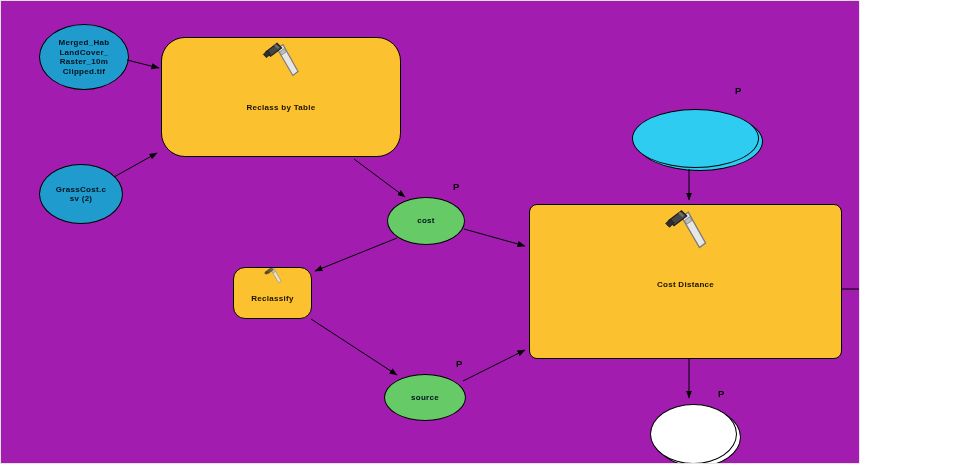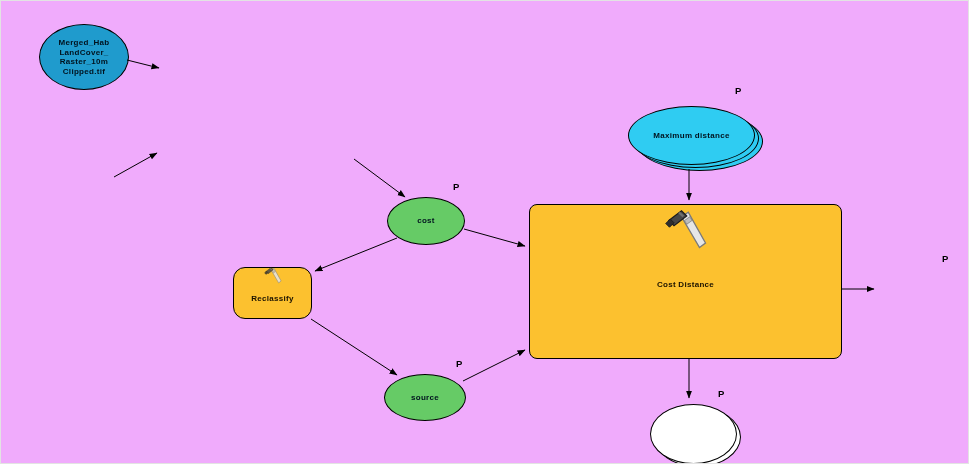--- a/index.html
+++ b/index.html
@@ -1,19 +1,19 @@
 <!DOCTYPE html>
 <html style="--input-blue: #1f9bcd; --param-cyan: #2fccf2; --derived-green: #66cb66; --tool-yellow: #fcc12f; --output-white: #ffffff;"><head>
 <meta charset="utf-8">
 <style>
   html,body{margin:0;padding:0;background:#fff;}
   #canvas{
     position:relative;
-    width:969px;height:464px;
-    background:#f0abfc;
+    width:860px;height:464px;
+    background:#a21caf;
     border:1px solid #e3e3e3;
     box-sizing:border-box;
     font-family:"Liberation Sans", sans-serif;
     overflow:hidden;
   }
   .node{
     position:absolute;
     display:flex;align-items:center;justify-content:center;
     text-align:center;
     font-weight:bold;
@@ -102,43 +102,50 @@
 
 <div id="canvas">
 
   <div class="node ellipse node-input" id="n-merged">
     <span class="label">Merged_Hab
 LandCover_
 Raster_10m
 Clipped.tif</span>
   </div>
 
+  <div class="node ellipse node-input" id="n-grasscost">
+    <span class="label">GrassCost.c
+sv (2)</span>
+  </div>
 
+  <div class="node tool" id="n-reclass-table">
+    <svg class="tool-hammer" viewBox="0 0 32 32">
+        <use href="#hammer-glyph"></use>
+      </svg>
+    <span class="label">Reclass by Table</span>
+  </div>
 
   <div class="node ellipse node-derived" id="n-cost">
     <span class="label">cost</span>
   </div>
 
   <div class="node tool" id="n-reclassify">
     <svg class="tool-hammer" viewBox="0 0 32 32">
         <use href="#hammer-glyph"></use>
       </svg>
     <span class="label">Reclassify</span>
   </div>
 
   <div class="node ellipse node-derived" id="n-source">
     <span class="label">source</span>
   </div>
 
   <div class="stack" id="s-maxdist">
     <div class="ellipse node-param b2"></div>
     <div class="ellipse node-param b1"></div>
-    <div class="ellipse node-param front">
-      <span class="label">Maximum distance</span>
-    </div>
   </div>
 
   <div class="node tool" id="n-cost-distance">
     <svg class="tool-hammer" viewBox="0 0 32 32">
         <use href="#hammer-glyph"></use>
       </svg>
     <span class="label">Cost Distance</span>
   </div>
 
 

